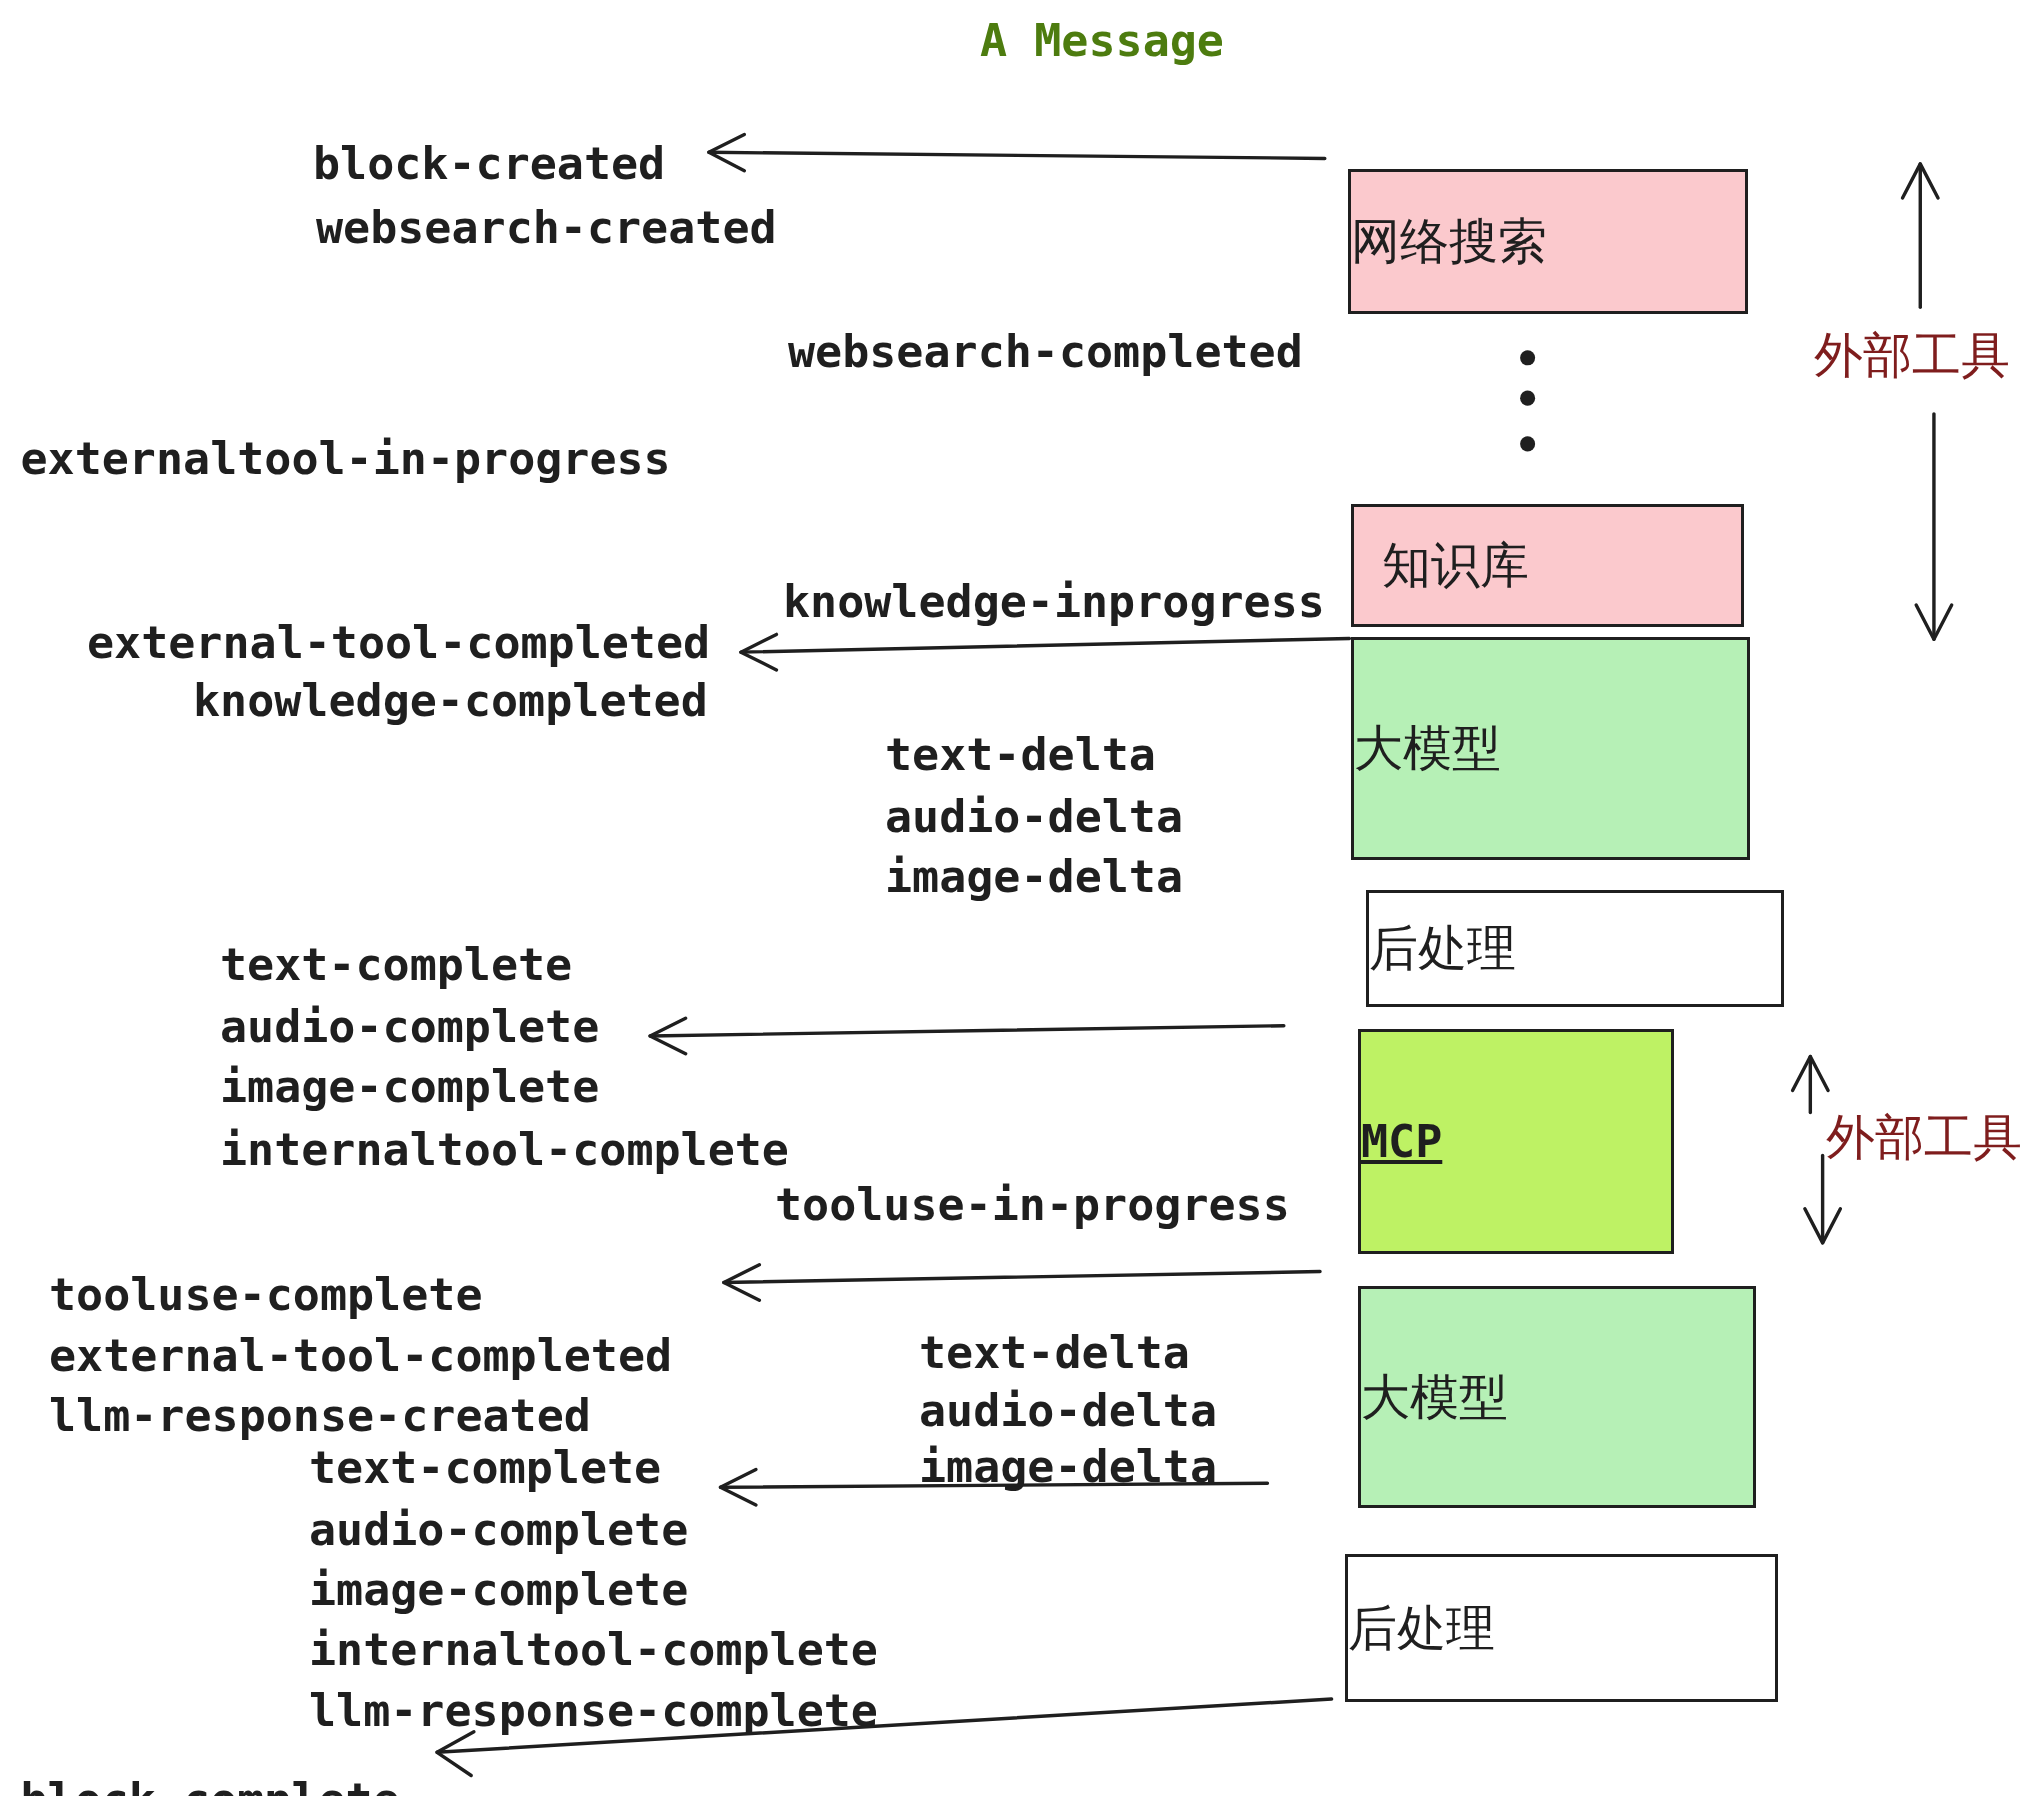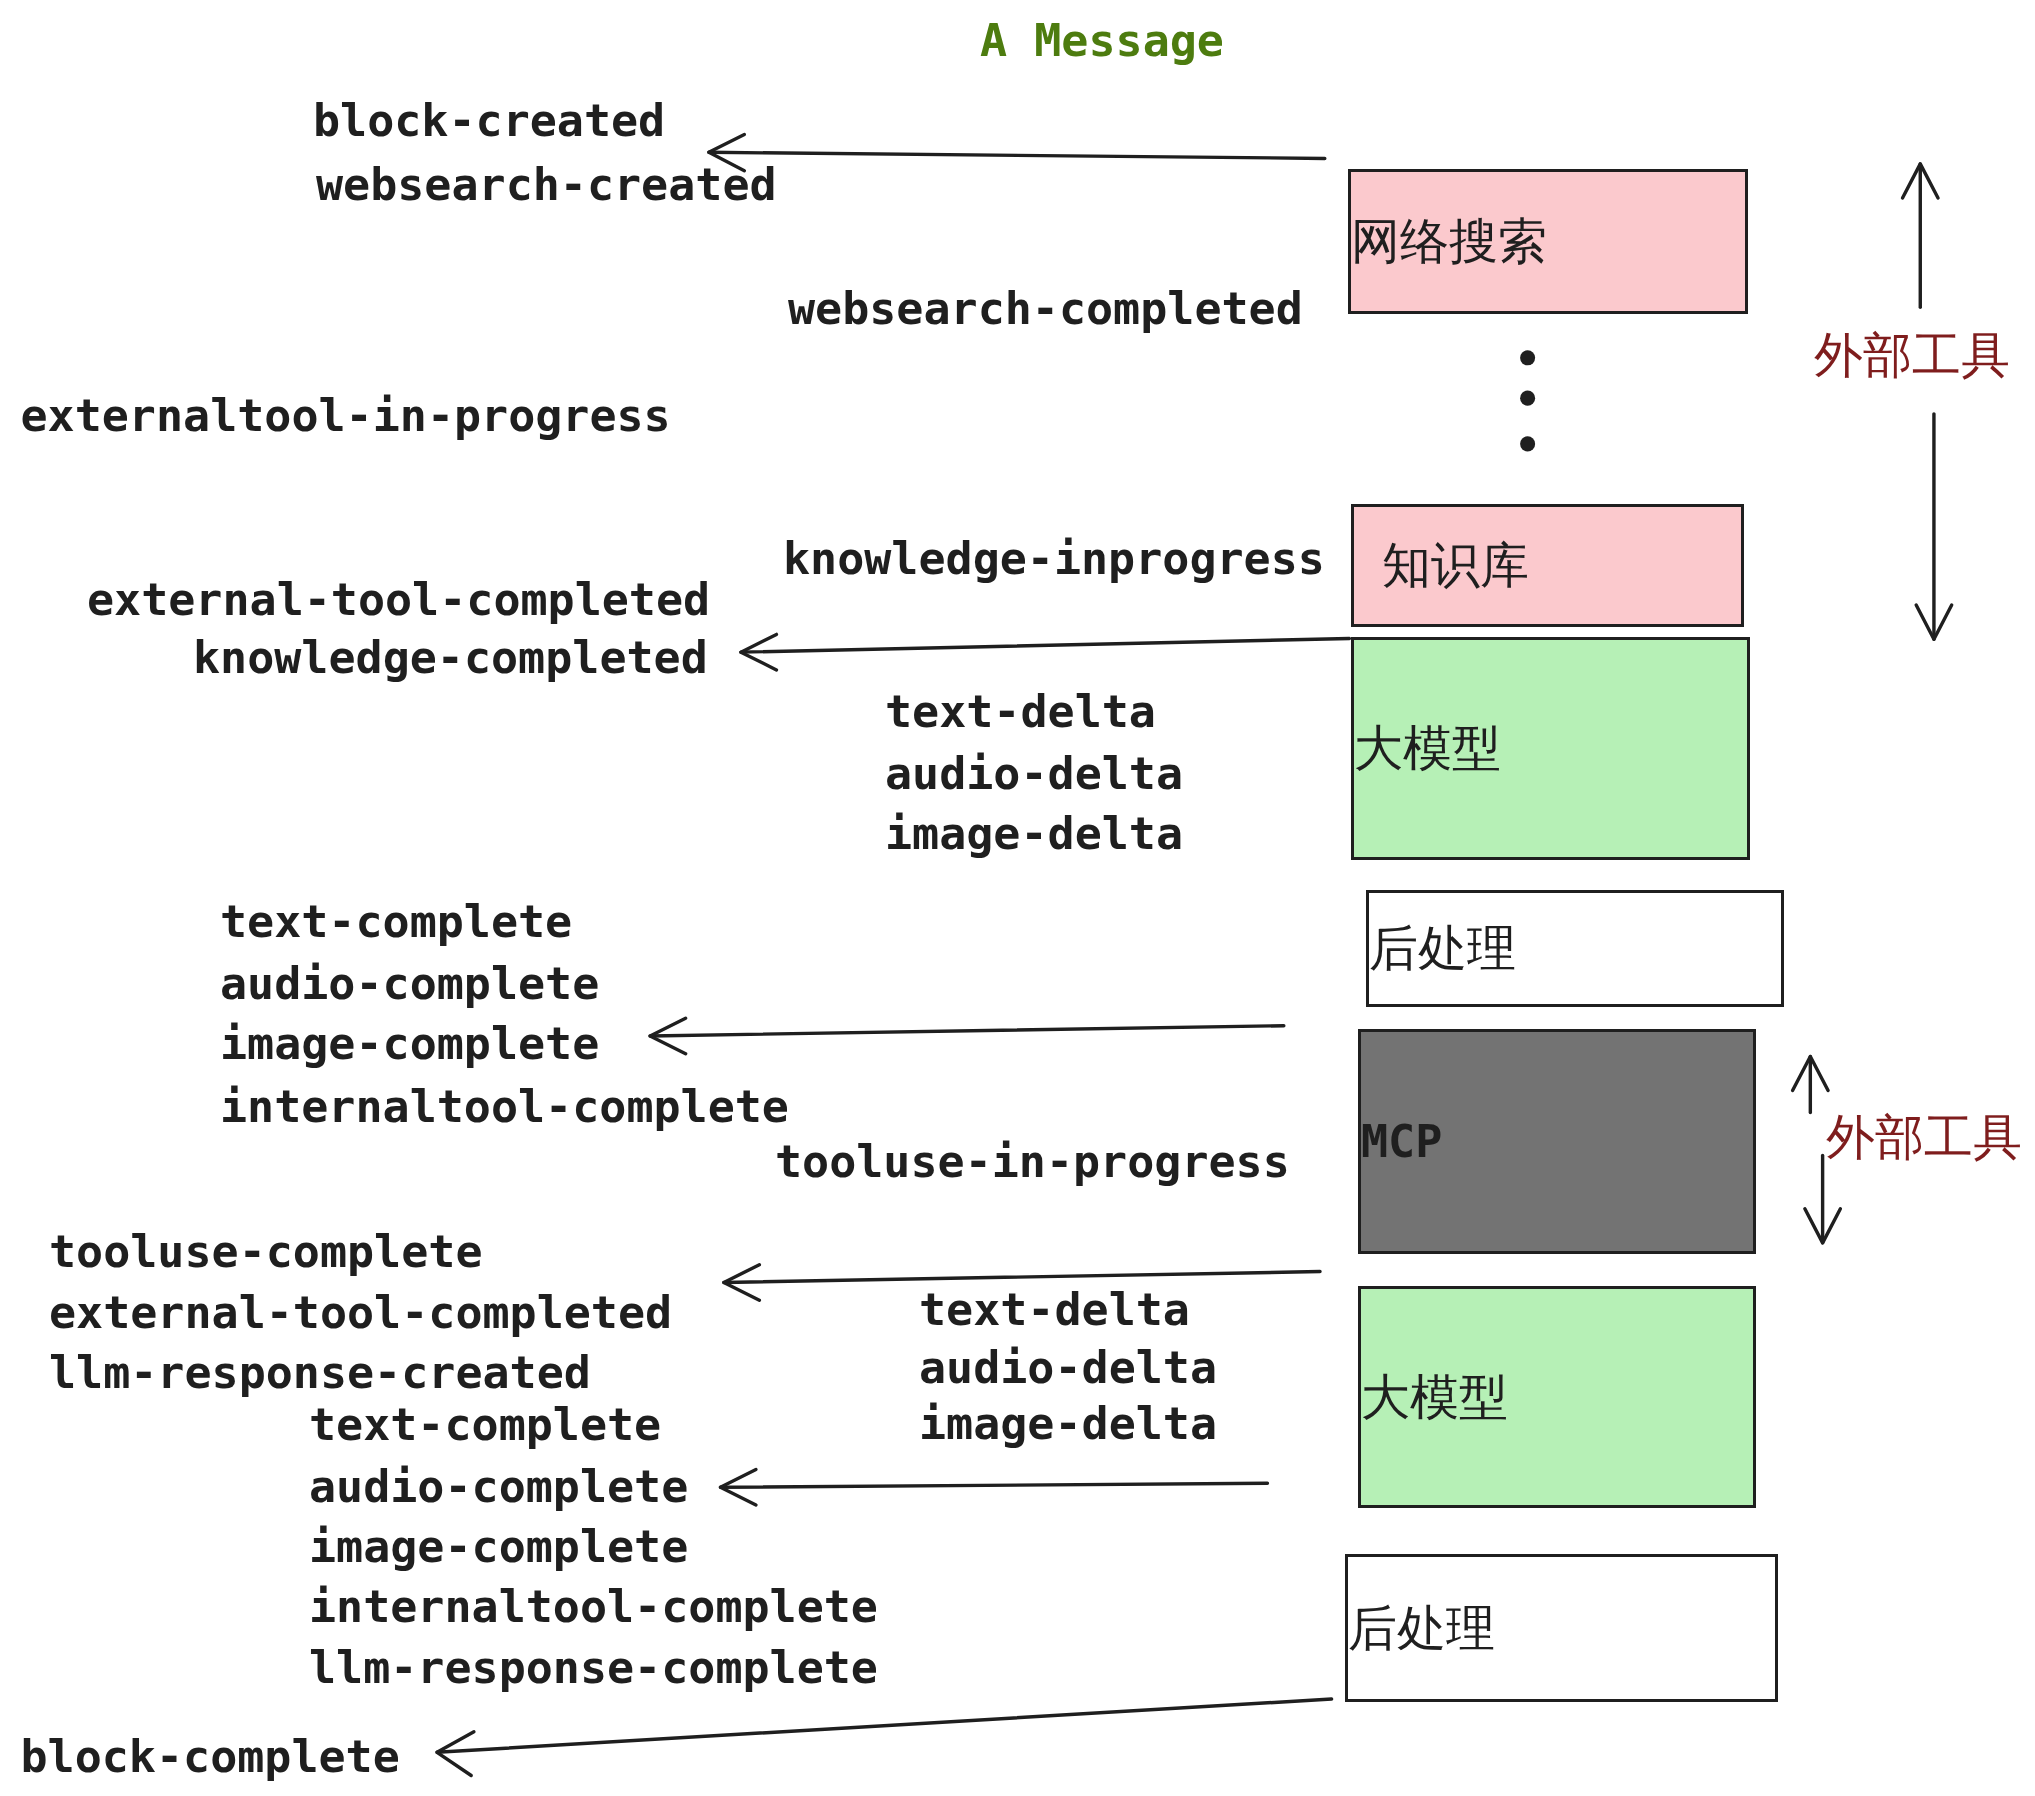--- a/index.html
+++ b/index.html
@@ -1,18 +1,18 @@
 <!DOCTYPE html>
 <html style="font-size:11px"><head>
 <meta charset="utf-8">
 <style>
   html,body{margin:0;padding:0;background:#ffffff;}
   #canvas{position:relative;width:2035px;height:1796px;background:#ffffff;overflow:hidden;
           font-family:"DejaVu Sans Mono",monospace;color:#1f1f1f;}
-  .ev{position:absolute;font:bold 45px/1 "DejaVu Sans Mono",monospace;white-space:nowrap;color:#1f1f1f;}
+  .ev{position:absolute;font:bold 45px/1 "DejaVu Sans Mono",monospace;white-space:nowrap;color:#1f1f1f;margin-top:43px;}
   .title{position:absolute;font:bold 45px/1 "DejaVu Sans Mono",monospace;white-space:nowrap;color:#4d7c0f;
          transform:translateX(-50%);margin-left:16px;}
   .box{position:absolute;box-sizing:border-box;border:3.4px solid #1f1f1f;display:flex;
        align-items:center;justify-content:flex-start;background:#fff;}
   .box .cn{font-family:"DejaVu Sans","Liberation Sans",sans-serif;font-weight:500;font-size:49px;line-height:1;
            color:#1f1f1f;white-space:nowrap;}
   .box .mono{font:bold 45px/1 "DejaVu Sans Mono",monospace;color:#1f1f1f;white-space:nowrap;}
   .side-label{position:absolute;font-family:"DejaVu Sans","Liberation Sans",sans-serif;font-weight:500;
               font-size:49px;line-height:1;white-space:nowrap;color:#7f1d1d;}
   svg.overlay{position:absolute;left:0;top:0;width:2035px;height:1796px;pointer-events:none;}
@@ -59,21 +59,21 @@
   </div>
   <div class="box" style="left: 1351px; top: 504px; width: 393px; height: 123px; background: rgb(251, 201, 205); padding-left: 28px;">
     <span class="cn">知识库</span>
   </div>
   <div class="box" style="left: 1351px; top: 637px; width: 399px; height: 223px; background: rgb(182, 240, 182);">
     <span class="cn">大模型</span>
   </div>
   <div class="box" style="left: 1366px; top: 890px; width: 418px; height: 117px; background: rgb(255, 255, 255);">
     <span class="cn">后处理</span>
   </div>
-  <div class="box" style="left: 1358px; top: 1029px; width: 398px; height: 225px; background: #737373;">
+  <div class="box" style="left: 1358px; top: 1029px; width: 316px; height: 225px; background: #bef264; text-decoration: underline;">
     <span class="mono">MCP</span>
   </div>
   <div class="box" style="left: 1358px; top: 1286px; width: 398px; height: 222px; background: rgb(182, 240, 182);">
     <span class="cn">大模型</span>
   </div>
   <div class="box" style="left: 1345px; top: 1554px; width: 433px; height: 148px; background: rgb(255, 255, 255);">
     <span class="cn">后处理</span>
   </div>
 
   <div class="side-label" style="left:1814px;top:331px">外部工具</div>

